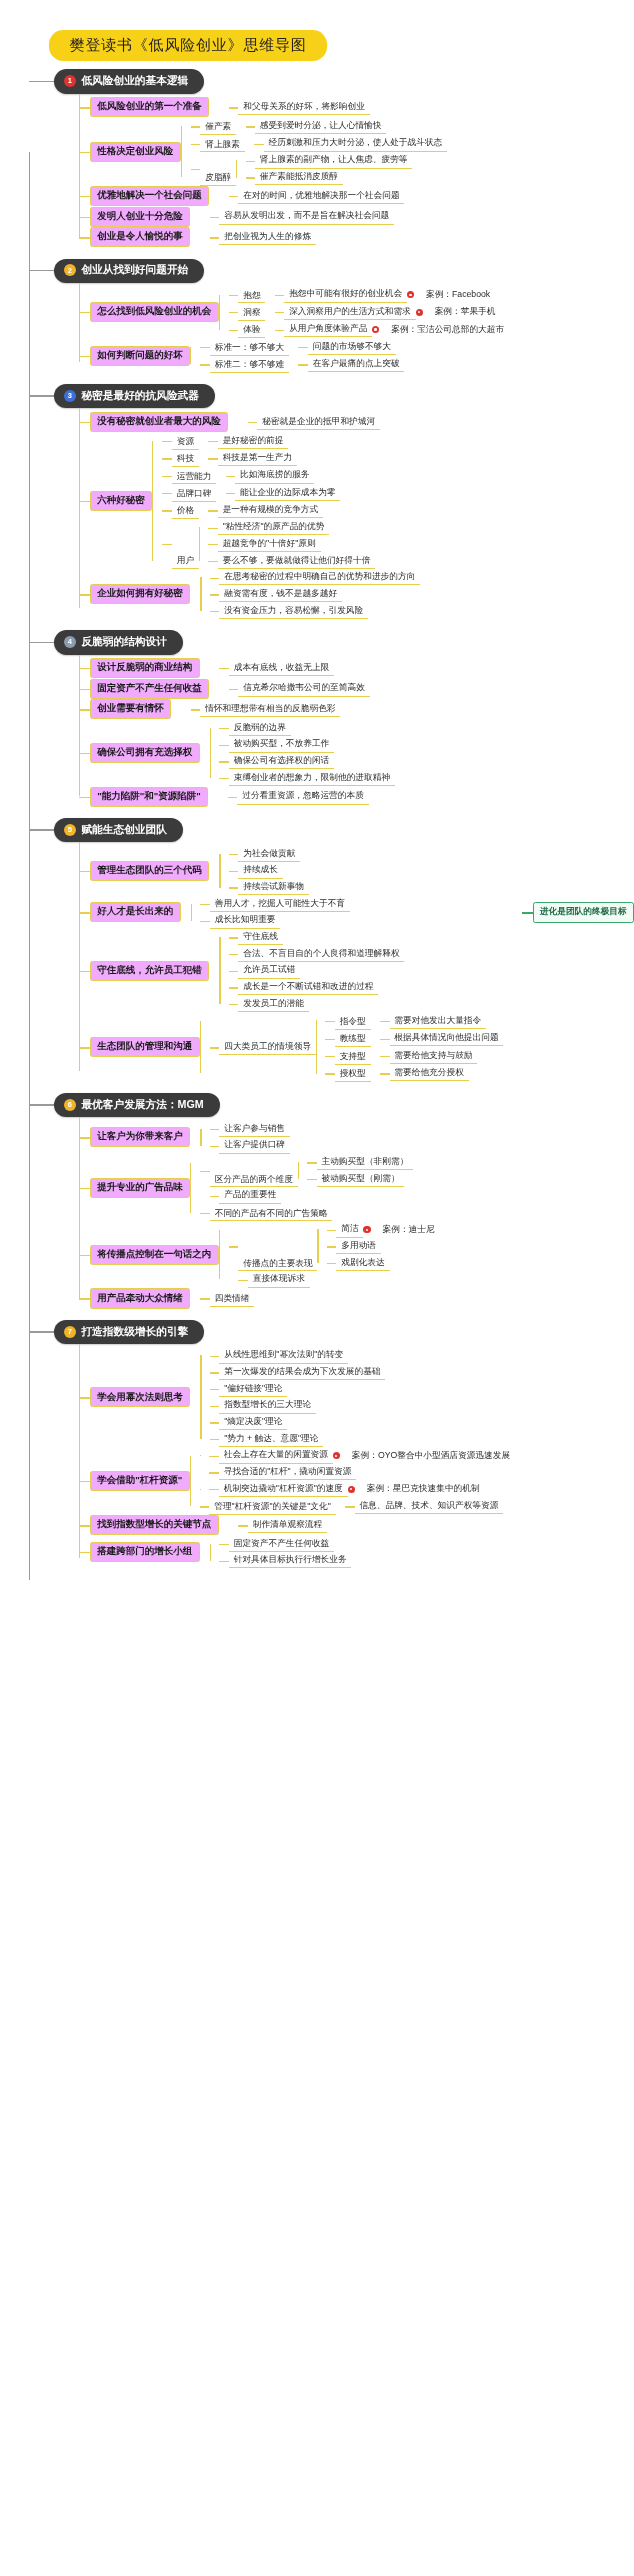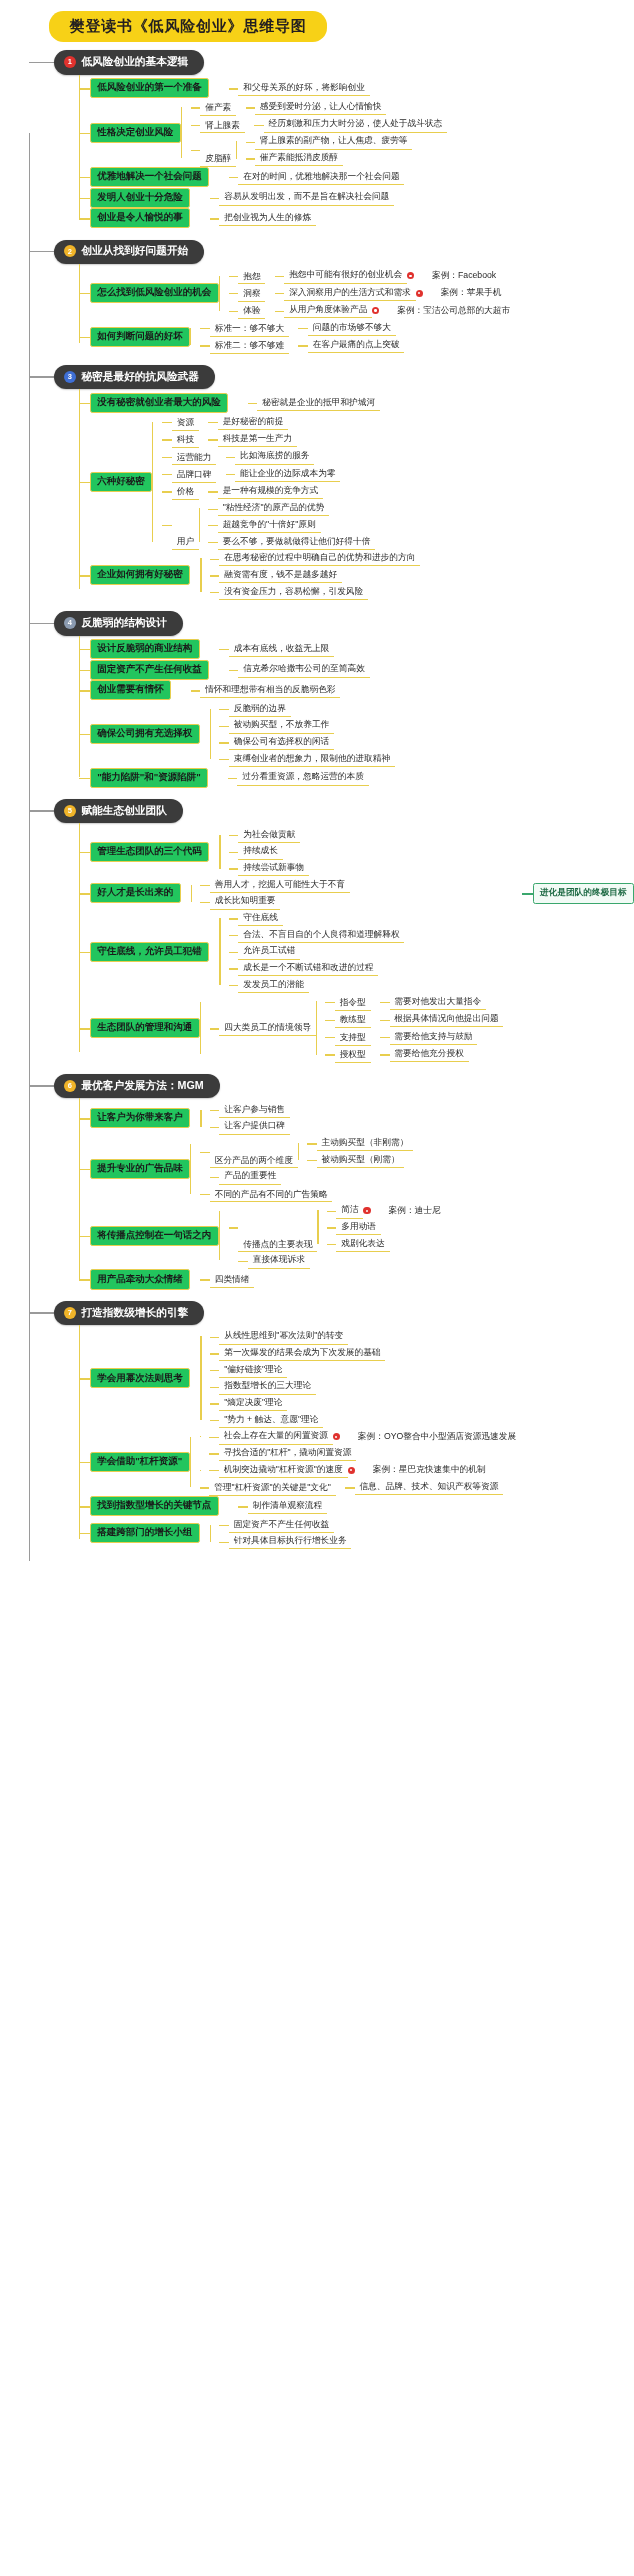--- a/index.html
+++ b/index.html
@@ -11,27 +11,28 @@
     font-family: "Liberation Sans", "DejaVu Sans", sans-serif;
     color: #1a1a1a;
     position: relative;
   }
   
   #title-wrap { padding: 11px 0 8px 0; display:flex; }
   #title-pill {
     margin-left: 49px;
     background: #f7d117;
     color: #231f20;
-    font-weight: bold;
+    font-weight: normal;
     font-size: 15px;
     letter-spacing: 0.8px;
     padding: 6.3px 20.6px 7.1px 20.6px;
     border-radius: 14.3px;
     white-space: nowrap;
     line-height: 1.2;
+    margin-top: 19px;
   }
   
   #trunk {
     position: absolute;
     left: 28.5px;
     top: 83px;
     bottom: 32px;
     width: 1.6px;
     background: #9a9a9a;
   }
@@ -70,21 +71,21 @@
   .l1 { position: relative; display: flex; align-items: stretch; margin: 0; }
   .l1-label-cell {
     position: relative; flex: 0 0 auto; display:flex; align-items:center;
     padding-left: 11px; min-height: 20.6px;
   }
   .l1-label-cell::before {
     content:""; position:absolute; left:0; top:50%; width:11px; height:1.3px; background:#e8ce4e;
   }
   .l1-box {
     border: 1.3px solid #e8ce4e;
-    background: #22c55e;
+    background: #f0abfc;
     border-radius: 2.4px;
     font-weight: bold;
     font-size: 9.5px;
     padding: 3.2px 6.3px 4px 6.3px;
     white-space: nowrap;
     line-height: 1.15;
   }
   .l2-col { position: relative; flex: 1 1 auto; padding-left: 10.3px; display:flex; flex-direction:column; justify-content:center; }
   .l2-col::before {
     content:""; position:absolute; left:0; top:8.7px; bottom:8.7px; width:1.3px; background:#e8ce4e;
@@ -101,21 +102,21 @@
   .l3-col::before { content:""; position:absolute; left:0; top:8px; bottom:8px; width:1.3px; background:#e8ce4e; }
   .l3-col.single::before { display:none; }
   .leaf-row { position:relative; display:flex; align-items:center; padding-left:9.5px; min-height:16.7px; }
   .leaf-row::before { content:""; position:absolute; left:0; top:50%; width:9.5px; height:1.3px; background:#e8ce4e; }
   .leaf {
     font-size: 8.7px; color:#2a2a2a; padding:1.6px 4.8px 2.4px 4.8px;
     border-bottom:1.3px solid #e8ce4e; line-height:1.25;
   }
 
   
-  .case { display:inline-flex; align-items:center; gap:18px; white-space:nowrap; }
+  .case { display:inline-flex; align-items:center; gap:12px; white-space:nowrap; }
   .case-dot {
     width:7.1px;height:7.1px;border-radius:50%;background:#e0322e;flex:0 0 7.1px;
     display:inline-flex;align-items:center;justify-content:center;
   }
   .case-dot::after{content:"";width:2.4px;height:2.4px;border-radius:50%;background:#fff;}
   .case-text{font-size:8.7px;color:#2a2a2a;}
 
   
   .green-box {
     border:1.3px solid #3aa76d; background:#f2fbf6; border-radius:2.4px;

